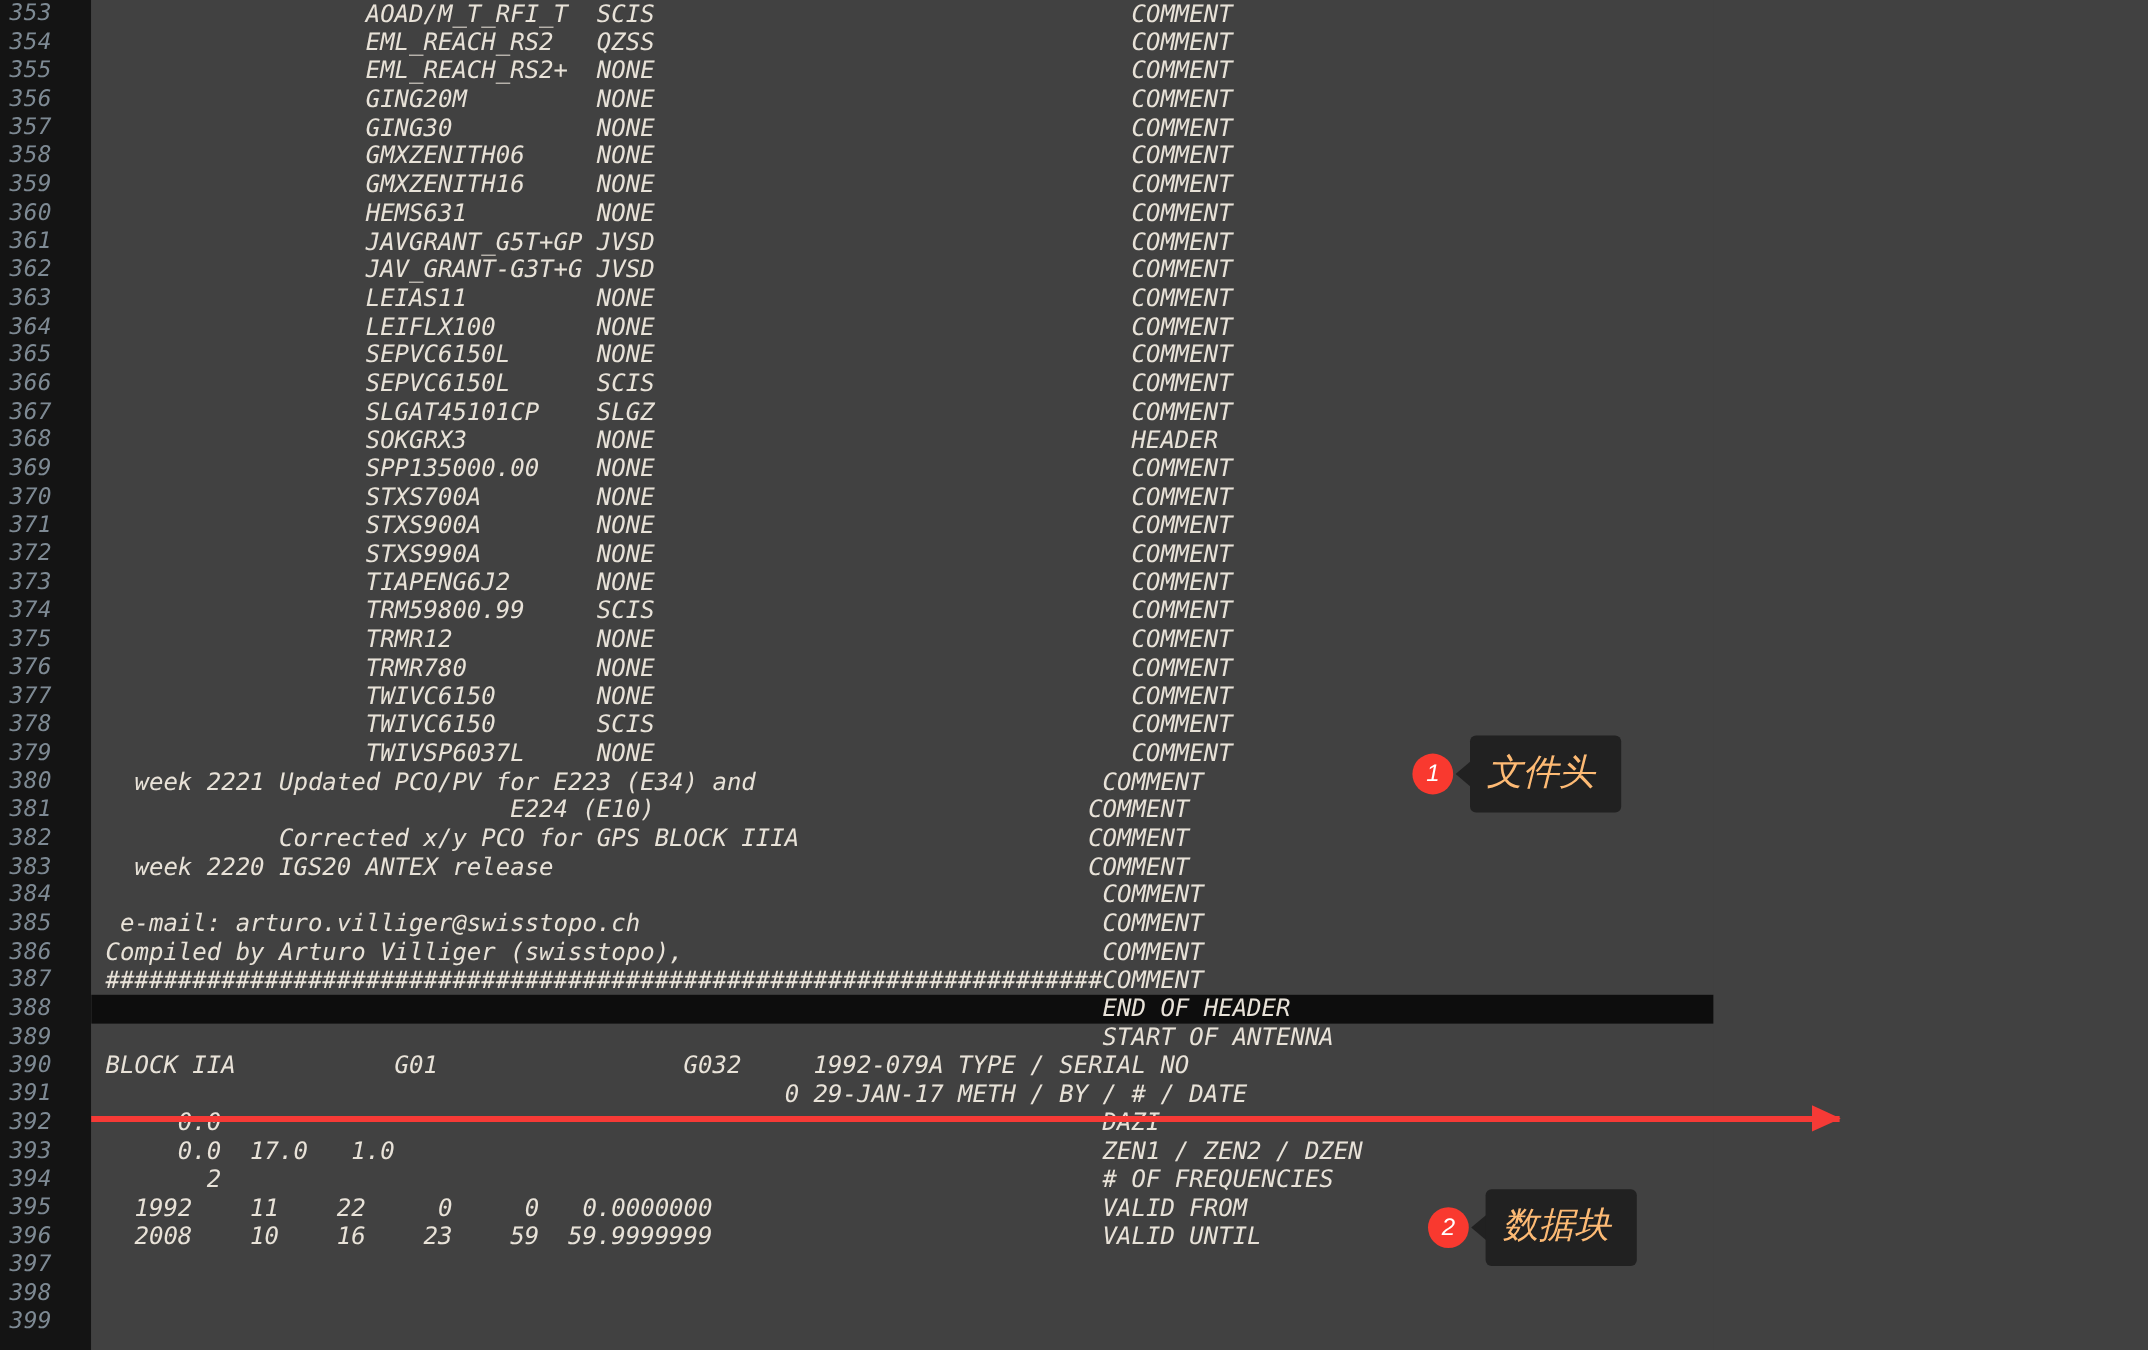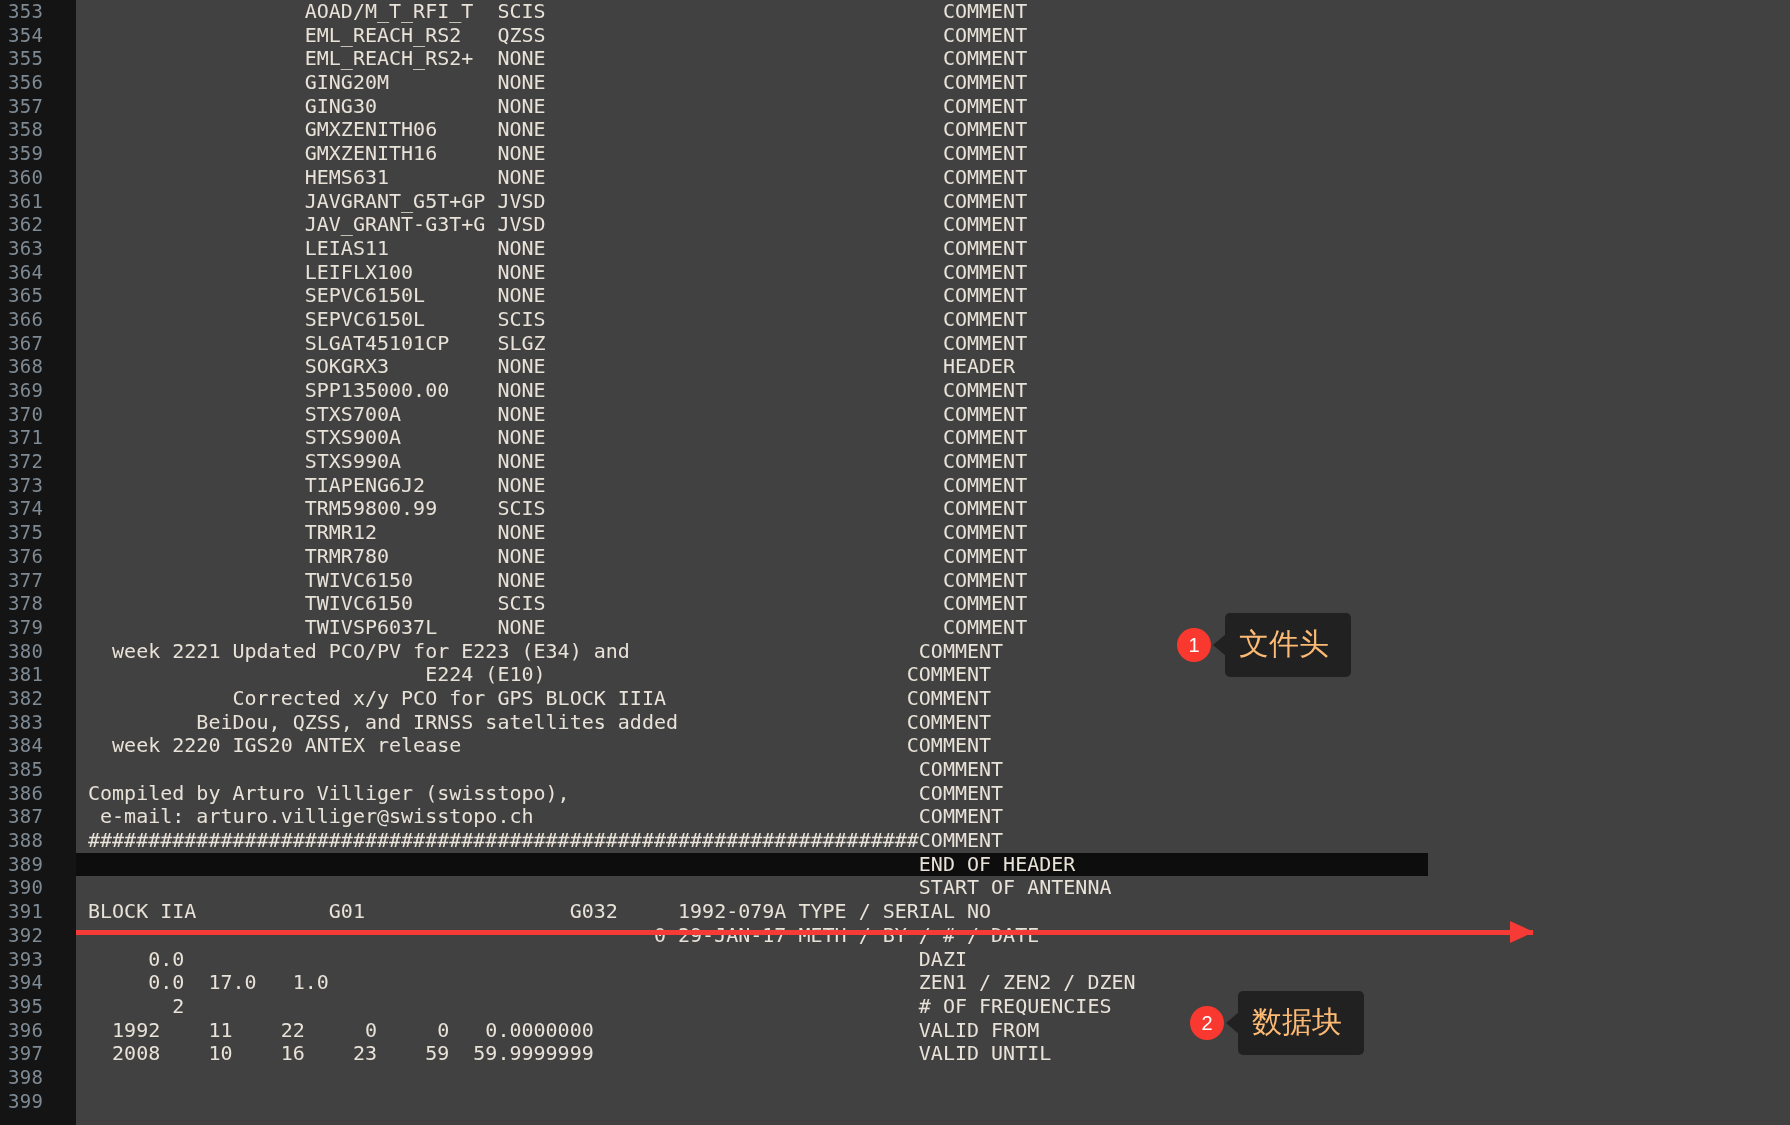--- a/index.html
+++ b/index.html
@@ -1,21 +1,21 @@
 <!DOCTYPE html>
 <html><head>
 <meta charset="utf-8">
 <style>
   html,body{margin:0;padding:0;}
   body{
     width:1790px;height:1125px;overflow:hidden;
     background:#414141;
     font-family:"DejaVu Sans Mono","Liberation Mono",monospace;
   }
-  #root{position:relative;width:1428px;height:1125px;}
+  #root{position:relative;width:1428px;height:1125px;font-style:italic;}
 
   
   .editor{position:absolute;inset:0;display:flex;}
   .gutter{
     width:76px;flex:0 0 76px;background:#141414;
     box-sizing:border-box;padding-top:0;
   }
   .gutter .ln{
     height:23.7px;line-height:23.7px;
     color:#7e8a94;font-size:19px;
@@ -157,25 +157,24 @@
         <div class="row"><span class="seg">                  TIAPENG6J2      NONE                                 COMMENT</span></div>
         <div class="row"><span class="seg">                  TRM59800.99     SCIS                                 COMMENT</span></div>
         <div class="row"><span class="seg">                  TRMR12          NONE                                 COMMENT</span></div>
         <div class="row"><span class="seg">                  TRMR780         NONE                                 COMMENT</span></div>
         <div class="row"><span class="seg">                  TWIVC6150       NONE                                 COMMENT</span></div>
         <div class="row"><span class="seg">                  TWIVC6150       SCIS                                 COMMENT</span></div>
         <div class="row"><span class="seg">                  TWIVSP6037L     NONE                                 COMMENT</span></div>
         <div class="row"><span class="seg">  week 2221 Updated PCO/PV for E223 (E34) and                        COMMENT</span></div>
         <div class="row"><span class="seg">                            E224 (E10)                              COMMENT</span></div>
         <div class="row"><span class="seg">            Corrected x/y PCO for GPS BLOCK IIIA                    COMMENT</span></div>
-        <div class="row"><span class="seg">         BeiDou, QZSS, and IRNSS satellites added                   COMMENT</span></div>
         <div class="row"><span class="seg">  week 2220 IGS20 ANTEX release                                     COMMENT</span></div>
         <div class="row"><span class="seg">                                                                     COMMENT</span></div>
+        <div class="row"><span class="seg"> e-mail: arturo.villiger@swisstopo.ch                                COMMENT</span></div>
         <div class="row"><span class="seg">Compiled by Arturo Villiger (swisstopo),                             COMMENT</span></div>
-        <div class="row"><span class="seg"> e-mail: arturo.villiger@swisstopo.ch                                COMMENT</span></div>
         <div class="row"><span class="seg">#####################################################################COMMENT</span></div>
         <div class="row current"><span class="seg">                                                                     END OF HEADER</span></div>
         <div class="row"><span class="seg">                                                                     START OF ANTENNA</span></div>
         <div class="row"><span class="seg">BLOCK IIA           G01                 G032     1992-079A TYPE / SERIAL NO</span></div>
         <div class="row"><span class="seg">                                               0 29-JAN-17 METH / BY / # / DATE</span></div>
         <div class="row"><span class="seg">     0.0                                                             DAZI</span></div>
         <div class="row"><span class="seg">     0.0  17.0   1.0                                                 ZEN1 / ZEN2 / DZEN</span></div>
         <div class="row"><span class="seg">       2                                                             # OF FREQUENCIES</span></div>
         <div class="row"><span class="seg">  1992    11    22     0     0   0.0000000                           VALID FROM</span></div>
         <div class="row"><span class="seg">  2008    10    16    23    59  59.9999999                           VALID UNTIL</span></div>

